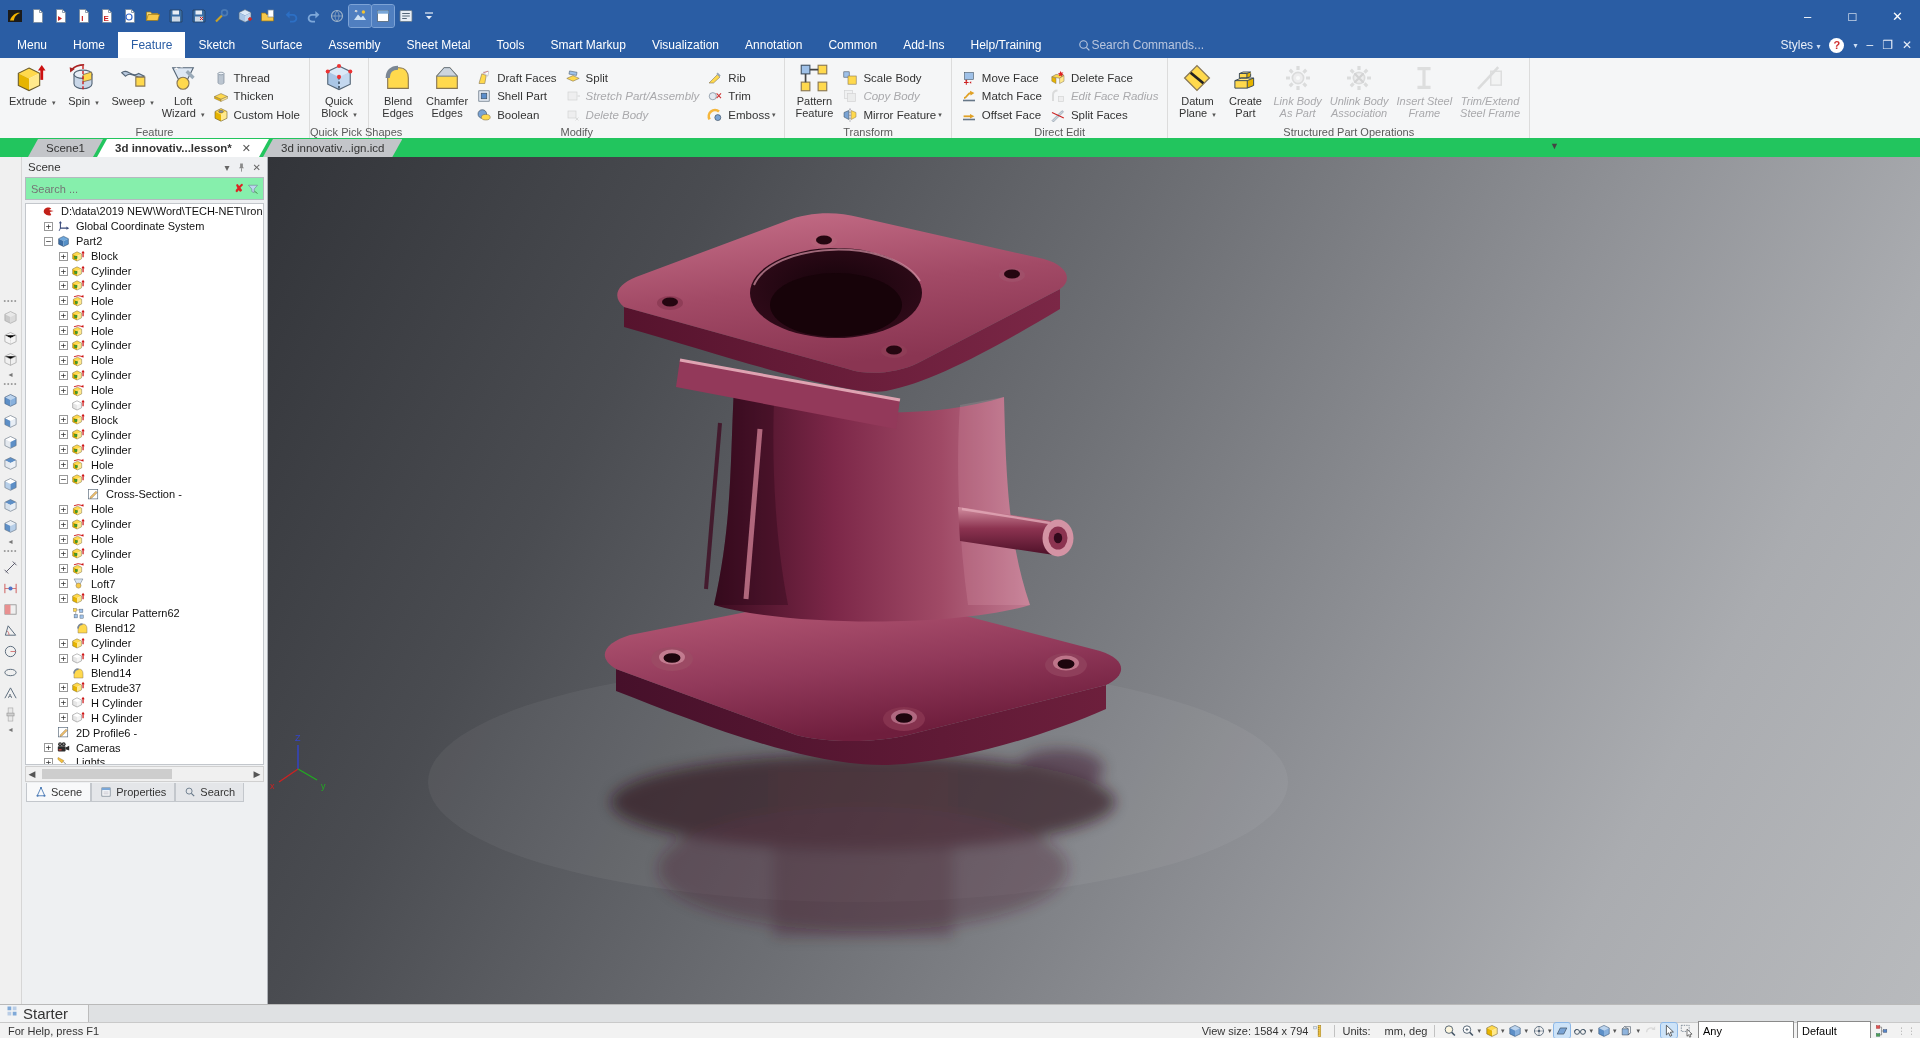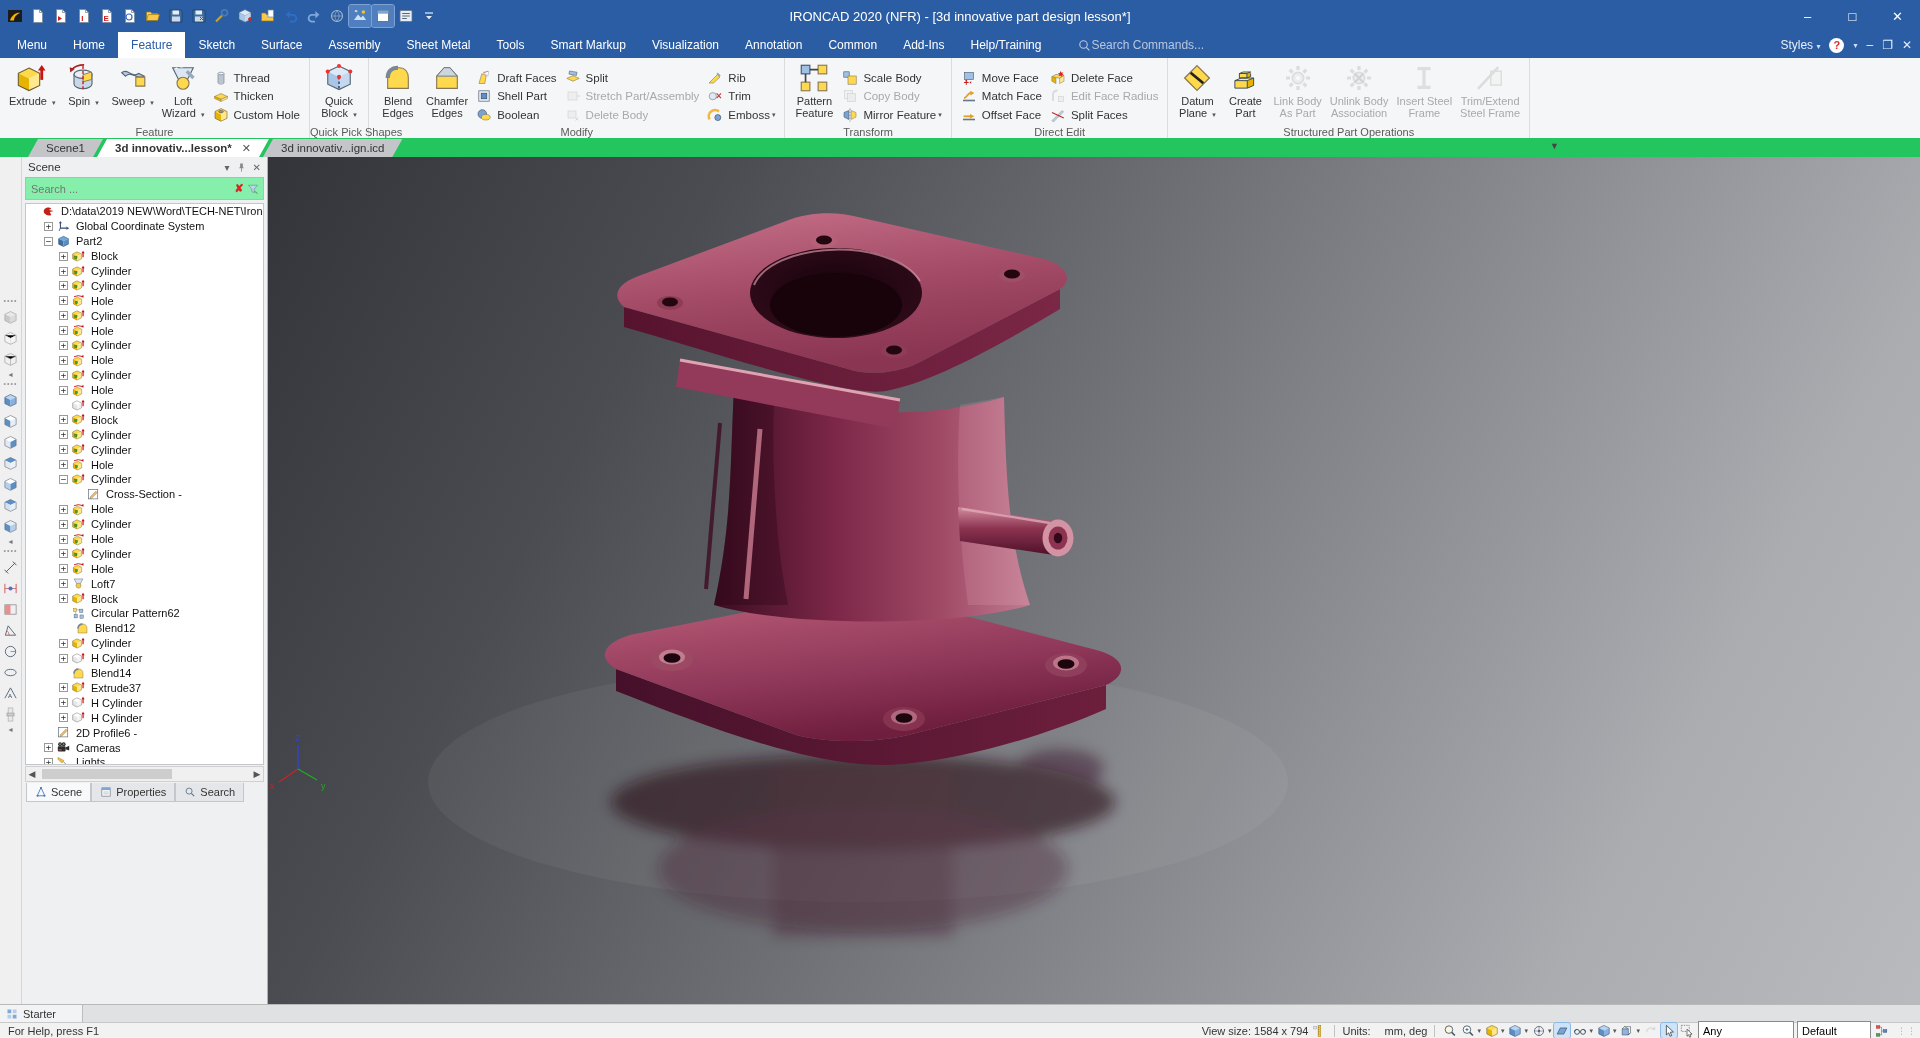--- a/index.html
+++ b/index.html
@@ -26,21 +26,21 @@
   .ribbon{position:absolute;left:0;top:58px;right:0;height:80px;background:#f5f6f7;border-bottom:1px solid #c9c9c9;display:flex;}
   .rgroup{position:relative;border-right:1px solid #dcdcdc;padding:2px 5px 14px 5px;}
   .rgl{position:absolute;bottom:0;left:0;right:0;text-align:center;font-size:11px;color:#5a5a5a;white-space:nowrap;}
   .ritems{display:flex;height:64px;}
   .rbig{display:flex;flex-direction:column;align-items:center;min-width:40px;padding:1px 4px;border-radius:2px;}
   .rbig .ricon{height:34px;display:flex;align-items:center;justify-content:center;}
   .rlab{font-size:11px;line-height:12px;text-align:center;color:#333;white-space:nowrap;}
   .rcol{display:flex;flex-direction:column;padding-top:2px;margin-top:7px;}
   .rsmall{display:flex;align-items:center;height:19px;font-size:11.5px;color:#333;padding:0 4px;white-space:nowrap;border-radius:2px;}
   .rsmall .ricon16{width:17px;height:16px;margin-right:4px;display:flex;align-items:center;}
-  .dis{color:#a9a9ac !important;}
+  .dis{color:#a9a9ac !important;font-style:italic;}
   .dis svg{filter:grayscale(1);opacity:.45;}
   .arr{font-size:7px;color:#555;margin-left:2px;}
   .rlab .arr{display:inline;}
   
   .doctabs{position:absolute;left:0;top:138px;right:0;height:19px;background:#22c55e;border-bottom:1px solid #a8a8a8;display:flex;align-items:flex-end;padding-left:28px;}
   .dtab{height:18px;display:flex;align-items:center;padding:0 18px;font-size:11.5px;color:#333;background:#c3c5c9;
         clip-path:polygon(10px 0,100% 0,calc(100% - 10px) 100%,0 100%);margin-right:-6px;}
   .dtab.active{background:#ffffff;font-weight:bold;z-index:2;}
   .dtab .close{margin-left:10px;font-size:11px;color:#555;font-weight:normal;}
   .tabsarrow{position:absolute;left:1550px;top:3px;font-size:9px;color:#444;}
@@ -66,21 +66,21 @@
   .hthumb{height:10px;background:#cdcdcd;width:130px;margin-left:4px;}
   .harr{font-size:9px;color:#555;width:12px;text-align:center;}
   .paneltabs{position:absolute;left:0;right:0;top:626px;height:19px;display:flex;align-items:stretch;padding-left:4px;background:#eef0f2;}
   .ptab{display:flex;align-items:center;gap:4px;font-size:11px;color:#333;padding:0 8px;border:1px solid #c3c7cc;border-top:none;background:#e4e6e9;}
   .ptab.active{background:#f8f9fa;}
   .viewport{position:absolute;left:268px;top:0;right:0;height:100%;
     background:linear-gradient(118deg,#323439 0%,#4a4c51 22%,#6e7075 45%,#8f9196 65%,#aaacb0 82%,#b8babd 100%);}
   .viewport svg{position:absolute;left:0;top:0;}
   
   .starterbar{position:absolute;left:0;top:1004px;right:0;height:18px;background:#dfe1e3;border-top:1px solid #b9b9b9;display:flex;align-items:center;}
-  .startertab{display:flex;align-items:center;gap:5px;background:#f2f3f4;border-right:1px solid #bcbcbc;height:100%;padding:0 26px 0 6px;font-size:11px;color:#333;}
+  .startertab{display:flex;gap:5px;background:#f2f3f4;border-right:1px solid #bcbcbc;height:100%;padding:0 20px 0 6px;font-size:15px;color:#333;}
   .statusbar{position:absolute;left:0;top:1022px;right:0;height:16px;background:#f2f2f2;border-top:1px solid #c9c9c9;display:flex;align-items:center;font-size:11px;color:#333;padding-left:8px;box-sizing:border-box;}
   .statright{margin-left:auto;display:flex;align-items:center;gap:3px;padding-right:3px;}
   .sep{width:1px;height:12px;background:#c2c2c2;margin:0 4px;}
   .sbtn2{height:15px;display:flex;align-items:center;padding:0 1px;border-radius:2px;}
   .sbtn2.pressed{background:#cde3f8;outline:1px solid #8cb8e8;}
   .ssel{display:flex;align-items:center;background:#fff;border:1px solid #8a8a8a;height:20px;padding:0 4px;font-size:11px;justify-content:space-between;box-sizing:border-box;}
   .grip2{color:#aaa;font-size:9px;letter-spacing:1px;margin-left:4px;}
   svg{display:block;}
 </style>
 </head>
@@ -209,21 +209,20 @@
             <path d="M4.2 5.5h7.6M4.2 8h7.6M4.2 10.5h4.6" stroke="#567" stroke-width="1.1"></path>
           </svg>
         </span>
         <span class="qat-btn">
           <svg viewBox="0 0 16 16" width="16" height="16">
             <path d="M4 5h8" stroke="#e8eef8" stroke-width="1.2"></path>
             <path d="M5 8l3 3.2L11 8Z" fill="#e8eef8"></path>
           </svg>
         </span>
       </div>
-    <div class="win-title">IRONCAD 2020 (NFR) - [3d innovative part design lesson*]</div>
     <div class="winbtns">
       <div class="winbtn">–</div>
       <div class="winbtn">□</div>
       <div class="winbtn">✕</div>
     </div>
   </div>
 
   <div class="menubar">
     <div id="menutabs">
         <div class="mtab">Menu</div>

